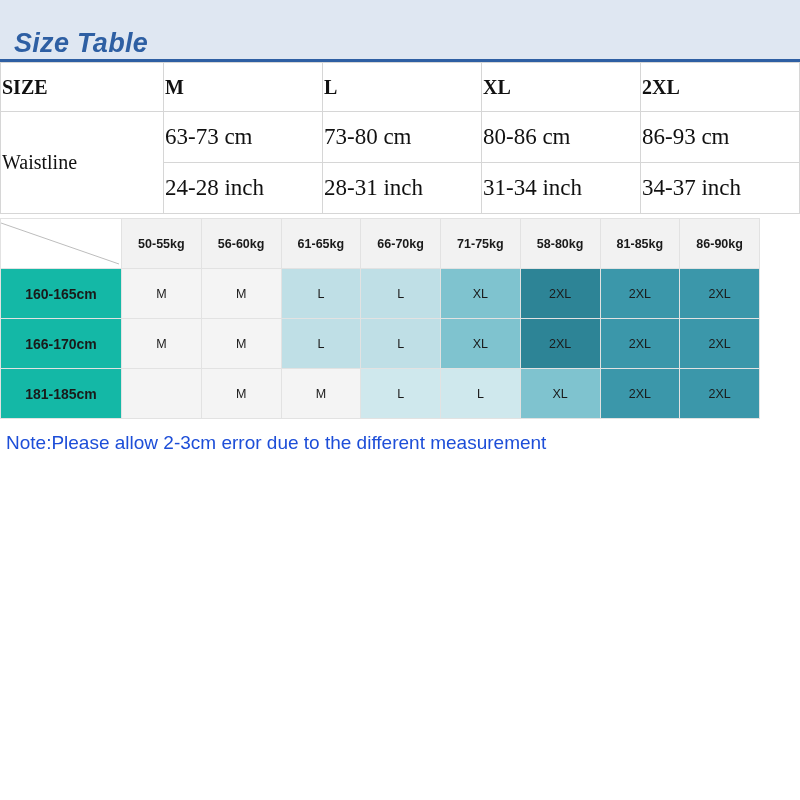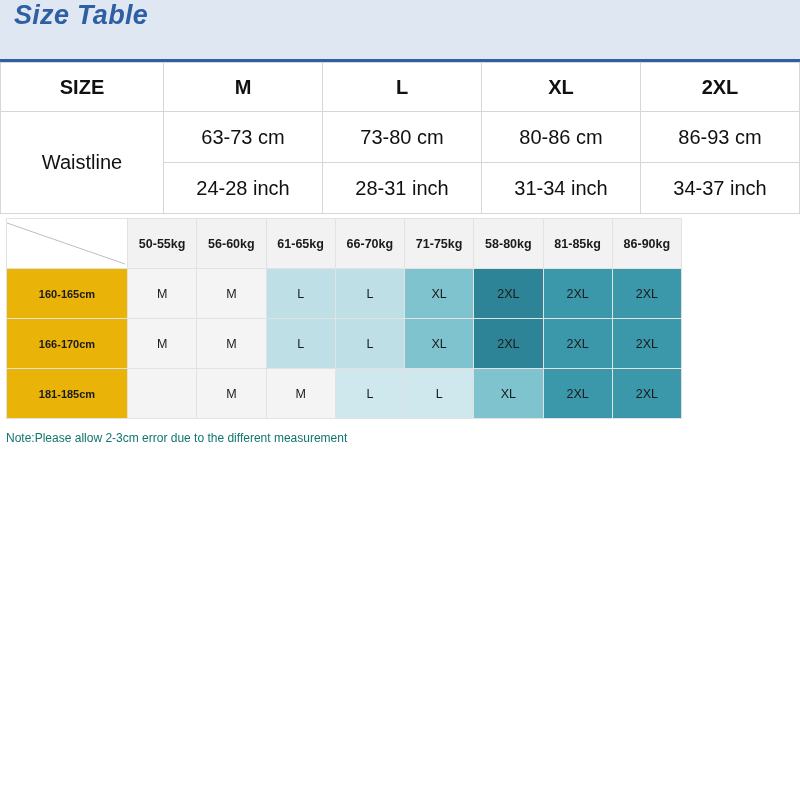--- a/index.html
+++ b/index.html
@@ -19,21 +19,21 @@
     width: 800px;
     height: 800px;
   }
 
   
   .header {
     height: 62px;
     background: #dfe7f2;
     border-bottom: 3px solid #2e5fa3;
     display: flex;
-    align-items: flex-start;
+    align-items: flex-end;
     box-sizing: border-box;
   }
   .header-title {
     font-size: 27px;
     font-style: italic;
     font-weight: bold;
     color: #2e5fa3;
     padding-left: 14px;
     letter-spacing: 0.3px;
   }
@@ -60,82 +60,82 @@
   }
 
   
   table.size-table {
     border-collapse: collapse;
     width: 800px;
     table-layout: fixed;
   }
   table.size-table td, table.size-table th {
     border: 1px solid #d6d6d6;
-    text-align: center;
+    text-align: left;
     vertical-align: middle;
     font-weight: normal;
+    font-family: Liberation Serif, serif;
   }
   table.size-table .hdr {
     height: 46px;
     font-size: 20px;
     font-weight: bold;
     color: #111;
   }
   table.size-table .rowlabel {
     font-size: 20px;
     color: #111;
   }
   table.size-table .val {
     height: 48px;
-    font-size: 20px;
+    font-size: 23px;
     color: #111;
   }
 
   
   table.matrix {
     border-collapse: collapse;
-    width: 676px;
+    width: 760px;
     table-layout: fixed;
     margin-top: 4px;
-    margin-left: 6px;
   }
   table.matrix td {
     border: 1px solid #e2e2e2;
     text-align: center;
     vertical-align: middle;
     height: 47px;
     font-size: 12.5px;
     color: #1a1a1a;
   }
   table.matrix td.colhdr {
     font-weight: bold;
     font-size: 12.5px;
     background: #f2f2f2;
   }
   table.matrix td.rowhdr {
     font-weight: bold;
-    font-size: 11px;
-    background: #eab308;
+    font-size: 14px;
+    background: #14b8a6;
   }
   table.matrix td.corner {
     background: #ffffff;
     position: relative;
     padding: 0;
   }
   table.matrix td.corner svg {
     display: block;
   }
   table.matrix td.cell {
     background: #f4f4f4;
   }
 
   
   .note {
-    font-size: 12px;
-    color: #0f766e;
+    font-size: 19px;
+    color: #1d4ed8;
     padding: 12px 12px 0 6px;
     line-height: 1.25;
   }
 </style>
 </head>
 <body>
 
 <div class="page">
 
   <div class="header">

